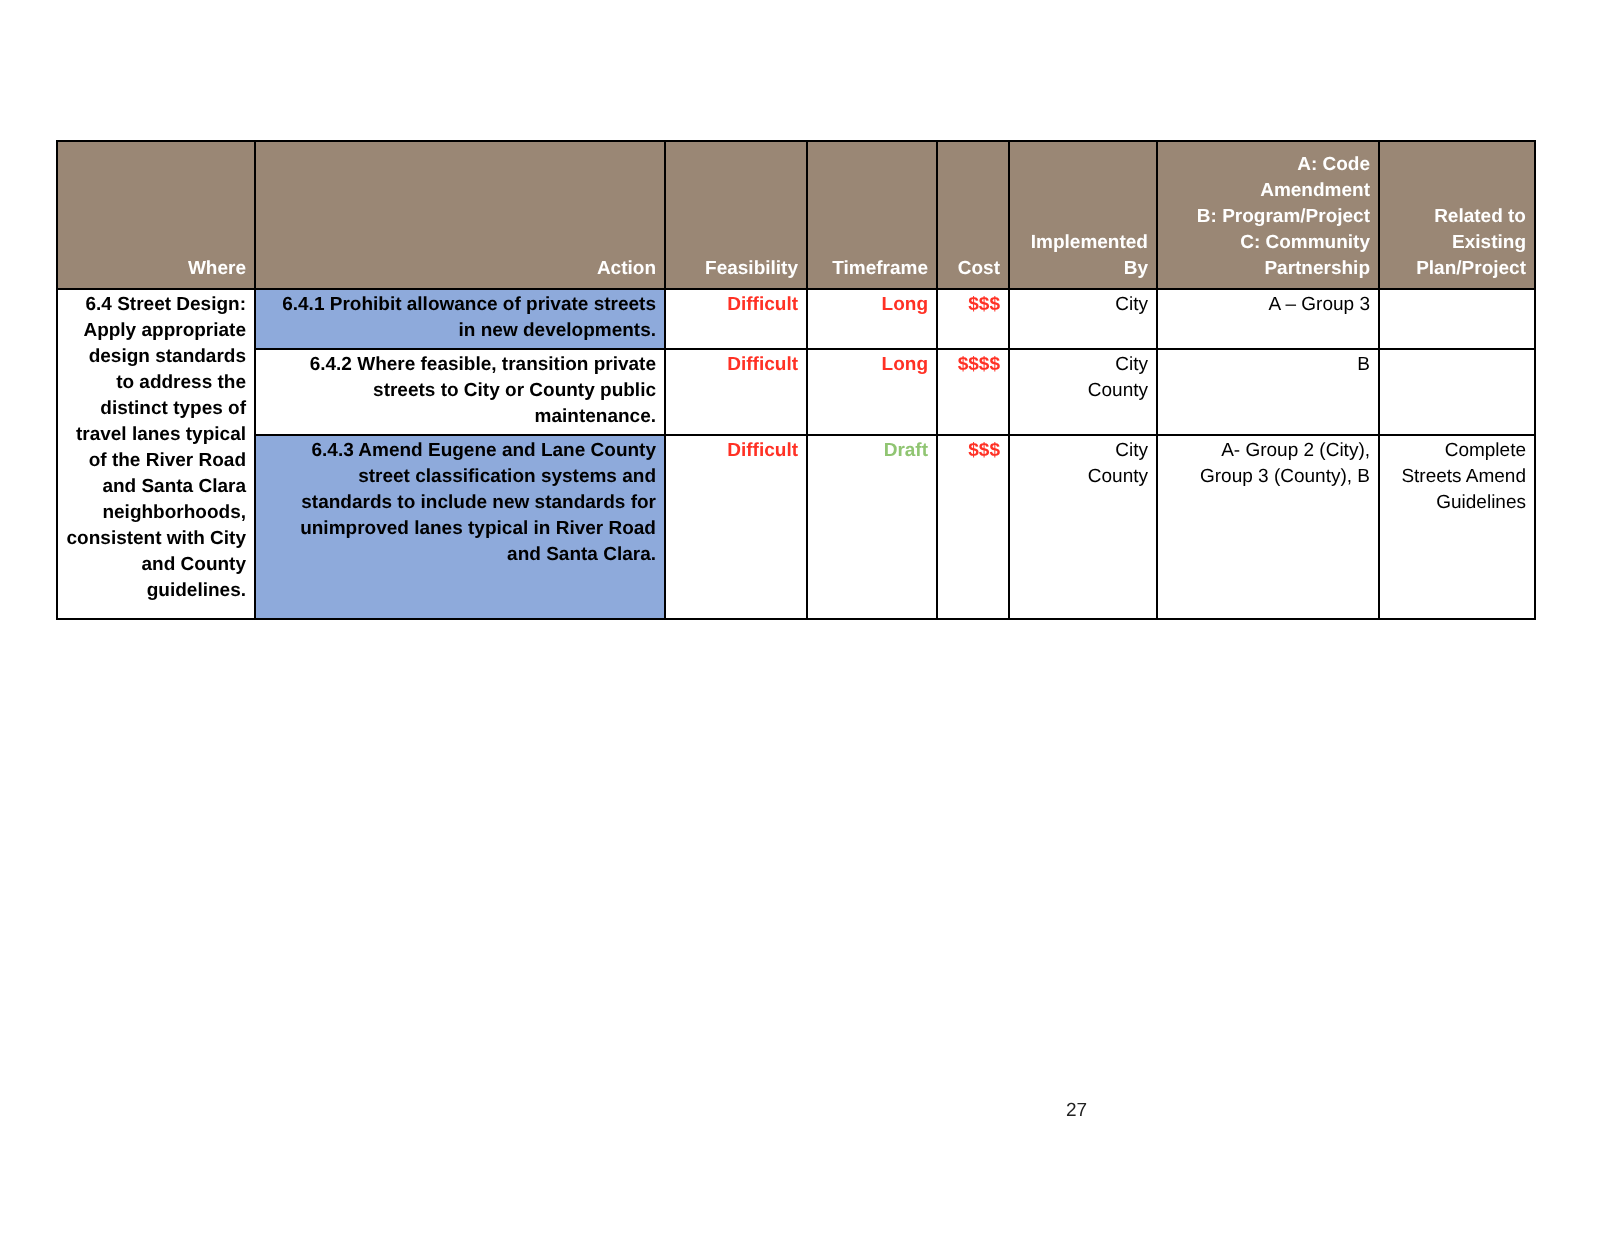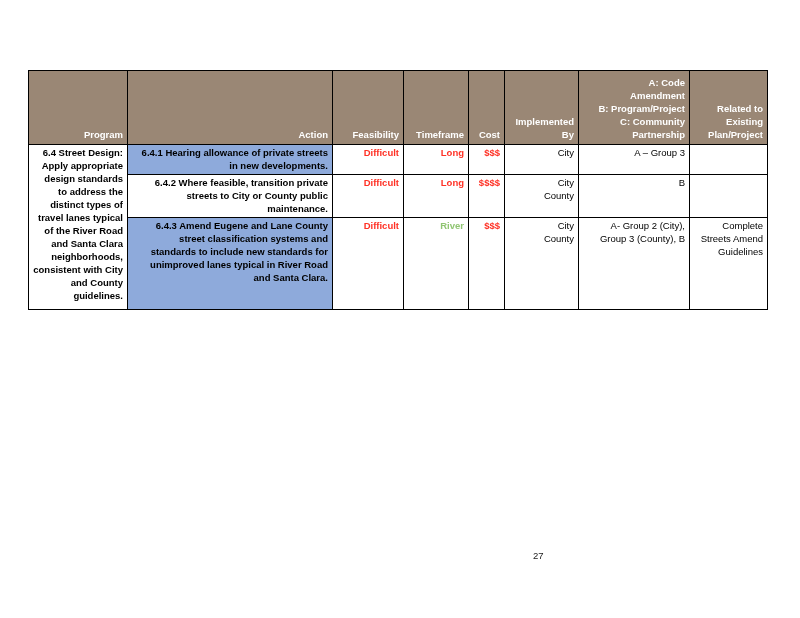--- a/index.html
+++ b/index.html
@@ -89,62 +89,62 @@
         <col class="c-action">
         <col class="c-feas">
         <col class="c-time">
       <col class="c-cost">
         <col class="c-impl">
         <col class="c-part">
         <col class="c-related">
     </colgroup>
     <thead>
       <tr>
-        <th>Program</th>
+        <th>Where</th>
         <th>Action</th>
         <th>Feasibility</th>
         <th>Timeframe</th>
         <th>Cost</th>
         <th>Implemented
 By</th>
         <th>A: Code
 Amendment
 B: Program/Project
 C: Community
 Partnership</th>
         <th>Related to
 Existing
 Plan/Project</th>
       </tr>
     </thead>
     <tbody>
       <tr class="row-1">
         <td class="policy-cell" rowspan="3">6.4 Street Design: Apply appropriate design standards to address the distinct types of travel lanes typical of the River Road and Santa Clara neighborhoods, consistent with City and County guidelines.</td>
-        <td class="action-cell hl-blue">6.4.1 Hearing allowance of private streets in new developments.</td>
+        <td class="action-cell hl-blue">6.4.1 Prohibit allowance of private streets in new developments.</td>
         <td class="status-red">Difficult</td>
         <td class="status-red">Long</td>
         <td class="status-red">$$$</td>
         <td class="pre">City</td>
         <td>A – Group 3</td>
         <td></td>
       </tr>
       <tr class="row-2">
         <td class="action-cell">6.4.2 Where feasible, transition private streets to City or County public maintenance.</td>
         <td class="status-red">Difficult</td>
         <td class="status-red">Long</td>
         <td class="status-red">$$$$</td>
         <td class="pre">City
 County</td>
         <td>B</td>
         <td></td>
       </tr>
       <tr class="row-3">
         <td class="action-cell hl-blue">6.4.3 Amend Eugene and Lane County street classification systems and standards to include new standards for unimproved lanes typical in River Road and Santa Clara.</td>
         <td class="status-red">Difficult</td>
-        <td class="status-green">River</td>
+        <td class="status-green">Draft</td>
         <td class="status-red">$$$</td>
         <td class="pre">City
 County</td>
         <td>A- Group 2 (City), Group 3 (County), B</td>
         <td>Complete Streets Amend Guidelines</td>
       </tr>
     </tbody>
   </table>
 
   <span class="footer-page">27</span>

